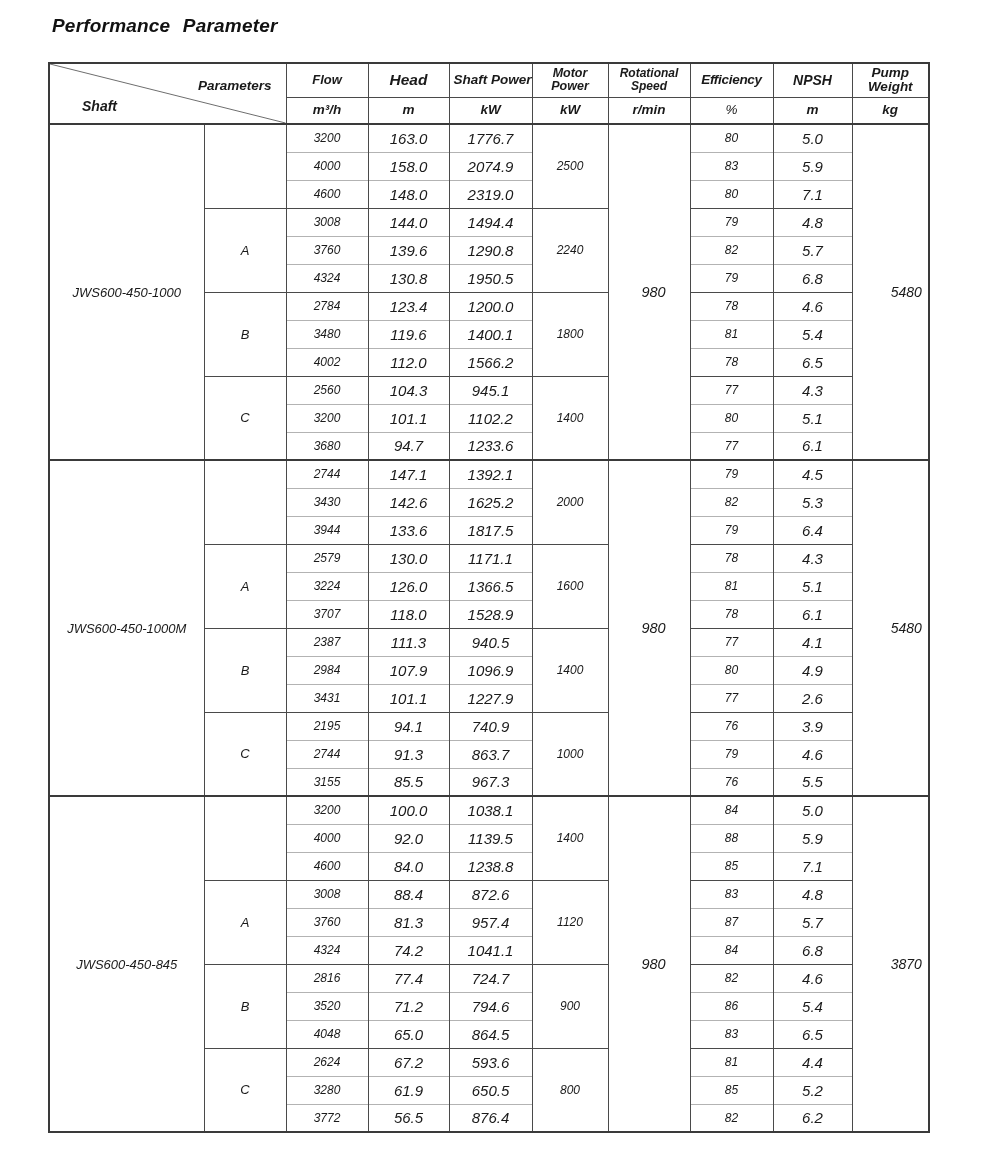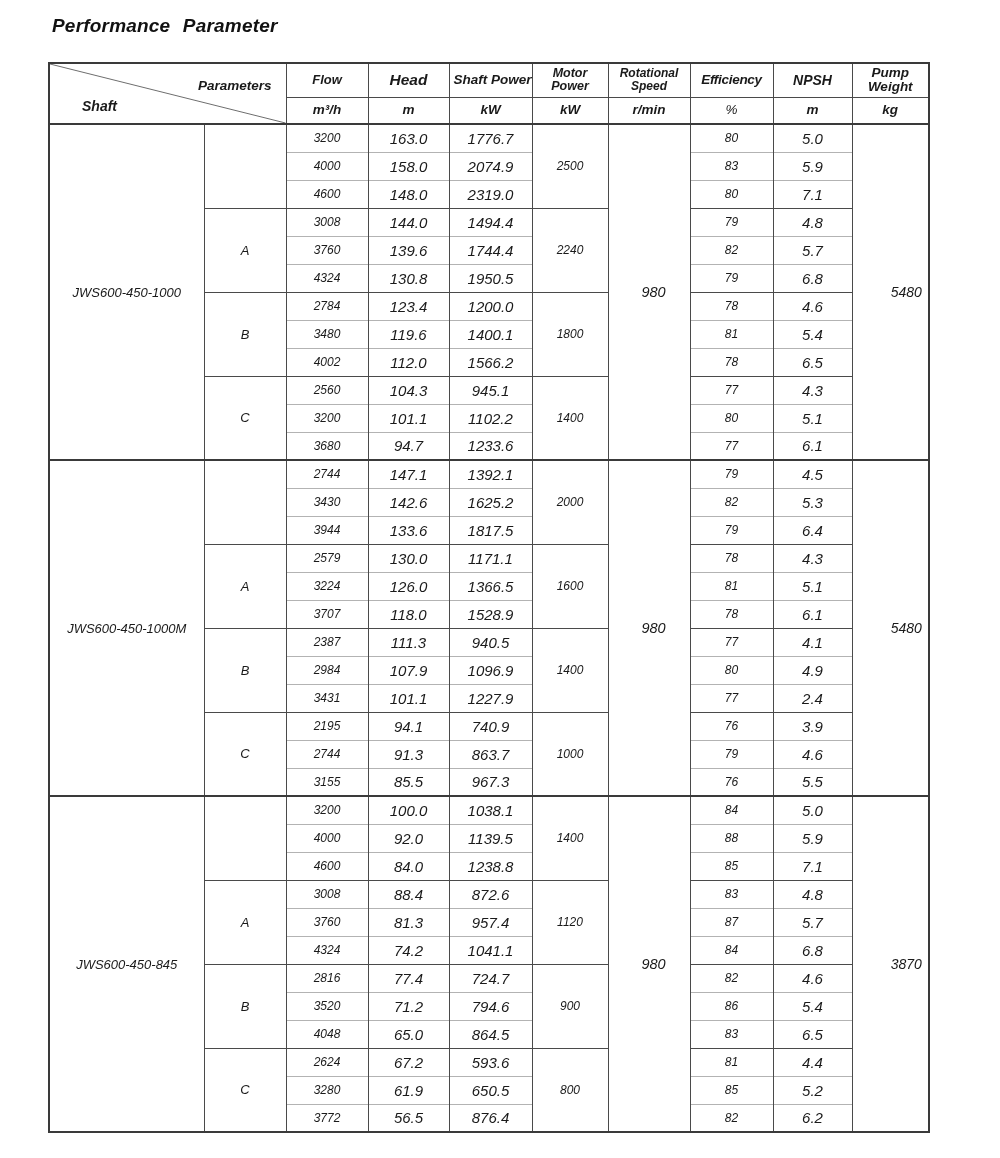--- a/index.html
+++ b/index.html
@@ -164,21 +164,21 @@
           <td data-name="flow-cell" class="n-sm">3008</td>
           <td data-name="head-cell" class="n-lg">144.0</td>
           <td data-name="shaft-power-cell" class="n-lg">1494.4</td>
           <td data-name="motor-power-cell" class="n-sm" rowspan="3">2240</td>
           <td data-name="efficiency-cell" class="n-sm">79</td>
           <td data-name="npsh-cell" class="n-lg">4.8</td>
         </tr>
         <tr data-name="table-row">
           <td data-name="flow-cell" class="n-sm">3760</td>
           <td data-name="head-cell" class="n-lg">139.6</td>
-          <td data-name="shaft-power-cell" class="n-lg">1744.4</td>
+          <td data-name="shaft-power-cell" class="n-lg">1290.8</td>
           <td data-name="efficiency-cell" class="n-sm">82</td>
           <td data-name="npsh-cell" class="n-lg">5.7</td>
         </tr>
         <tr data-name="table-row">
           <td data-name="flow-cell" class="n-sm">4324</td>
           <td data-name="head-cell" class="n-lg">130.8</td>
           <td data-name="shaft-power-cell" class="n-lg">1950.5</td>
           <td data-name="efficiency-cell" class="n-sm">79</td>
           <td data-name="npsh-cell" class="n-lg">6.8</td>
         </tr>
@@ -291,21 +291,21 @@
           <td data-name="head-cell" class="n-lg">107.9</td>
           <td data-name="shaft-power-cell" class="n-lg">1096.9</td>
           <td data-name="efficiency-cell" class="n-sm">80</td>
           <td data-name="npsh-cell" class="n-lg">4.9</td>
         </tr>
         <tr data-name="table-row">
           <td data-name="flow-cell" class="n-sm">3431</td>
           <td data-name="head-cell" class="n-lg">101.1</td>
           <td data-name="shaft-power-cell" class="n-lg">1227.9</td>
           <td data-name="efficiency-cell" class="n-sm">77</td>
-          <td data-name="npsh-cell" class="n-lg">2.4</td>
+          <td data-name="npsh-cell" class="n-lg">2.6</td>
         </tr>
         <tr data-name="table-row" class="group-start">
           <td data-name="variant-cell" rowspan="3">C</td>
           <td data-name="flow-cell" class="n-sm">2195</td>
           <td data-name="head-cell" class="n-lg">94.1</td>
           <td data-name="shaft-power-cell" class="n-lg">740.9</td>
           <td data-name="motor-power-cell" class="n-sm" rowspan="3">1000</td>
           <td data-name="efficiency-cell" class="n-sm">76</td>
           <td data-name="npsh-cell" class="n-lg">3.9</td>
         </tr>

